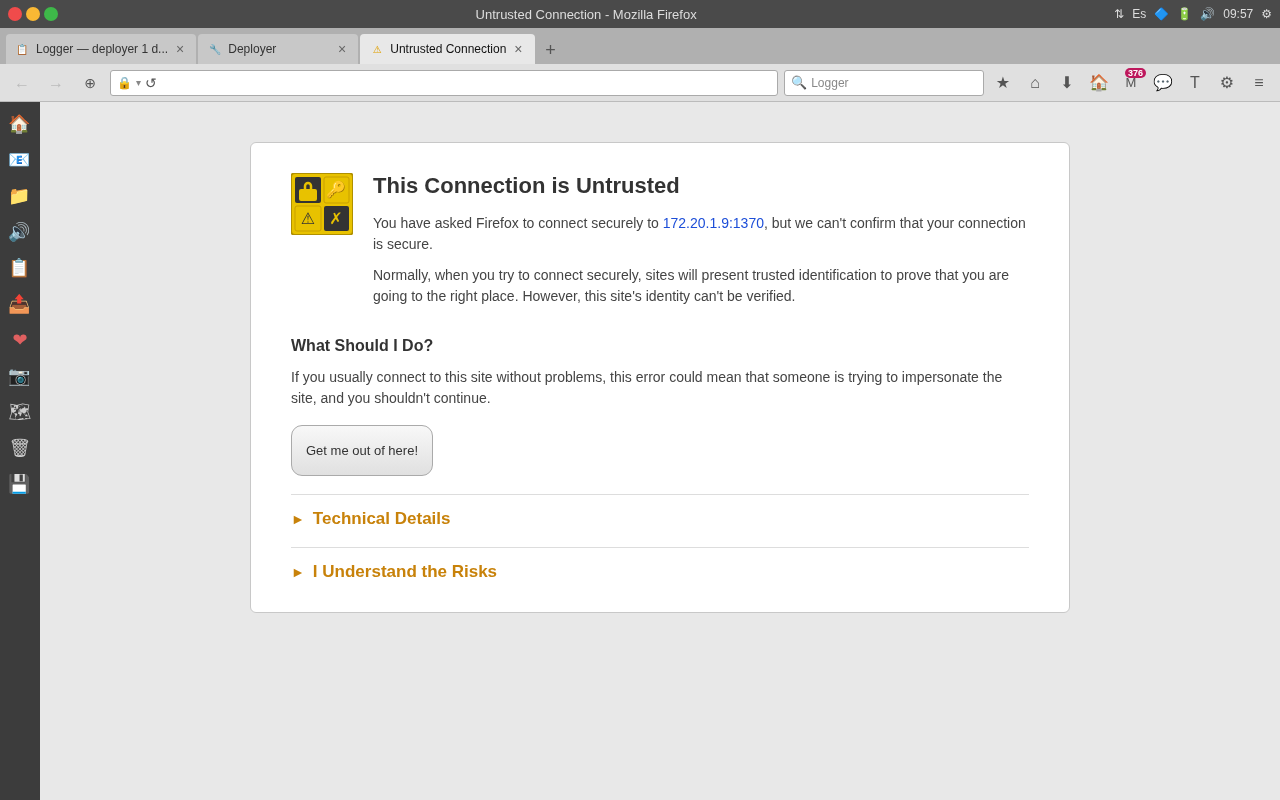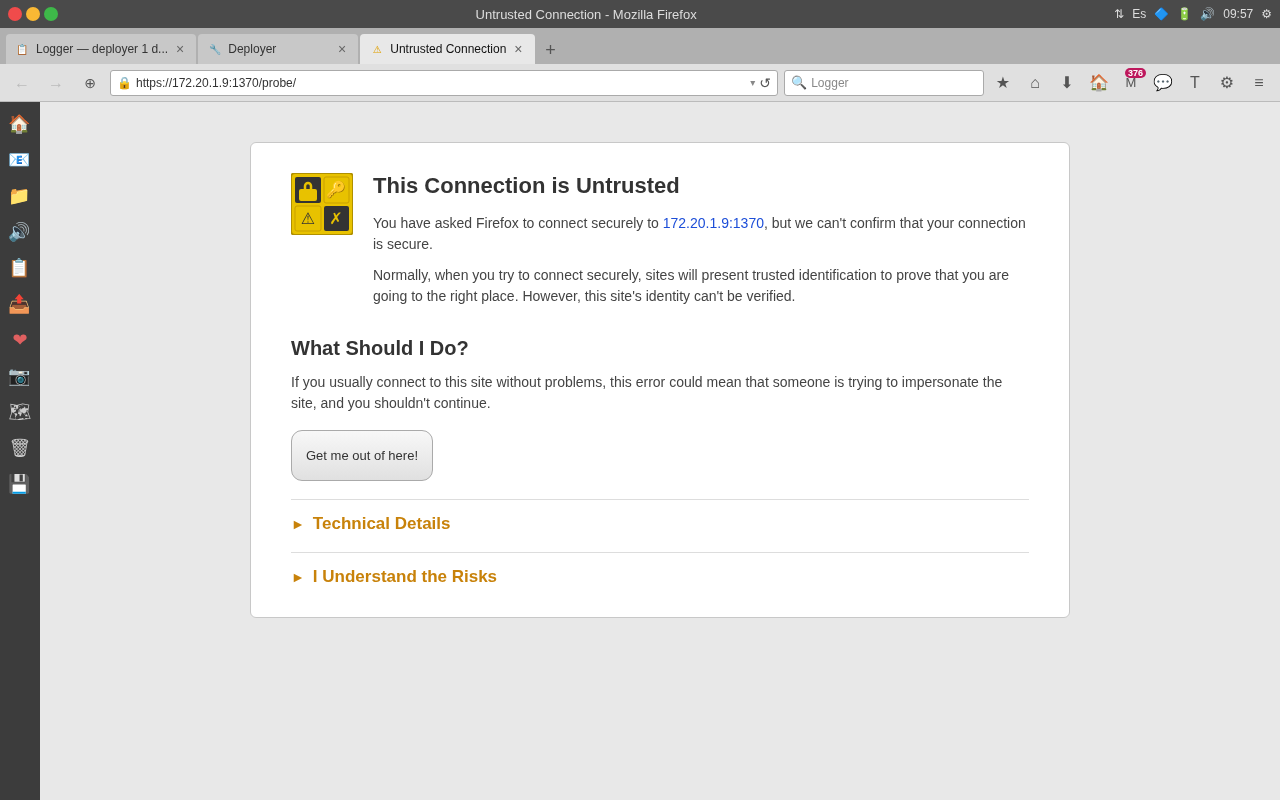--- a/index.html
+++ b/index.html
@@ -270,21 +270,21 @@
     .error-body p {
       margin-bottom: 10px;
     }
 
     .error-body strong {
       font-weight: normal;
       color: #1d4ed8;
     }
 
     .what-should h2 {
-      font-size: 20px;
+      font-size: 16px;
       color: #333;
       font-weight: bold;
       margin-bottom: 12px;
       margin-top: 12px;
     }
 
     .get-out-btn {
       display: inline-block;
       padding: 17px 14px;
       background: linear-gradient(to bottom, #f8f8f8, #e0e0e0);
@@ -356,21 +356,20 @@
   </div>
   <div class="tab-new">+</div>
 </div>
 
 <div class="navbar">
   <button class="nav-btn disabled">←</button>
   <button class="nav-btn disabled">→</button>
   <button class="nav-btn" style="font-size:14px;">⊕</button>
   <div class="address-bar">
     <span class="address-lock">🔒</span>
-    <span class="address-text">https://172.20.1.9:1370/probe/</span>
     <span class="address-arrow">▾</span>
     <span class="address-refresh">↺</span>
   </div>
   <div class="search-bar">
     <span style="color:#888;font-size:13px;">🔍</span>
     <span style="color:#888;font-size:12px;">Logger</span>
   </div>
   <div class="nav-icon-btn">★</div>
   <div class="nav-icon-btn">⌂</div>
   <div class="nav-icon-btn">⬇</div>

